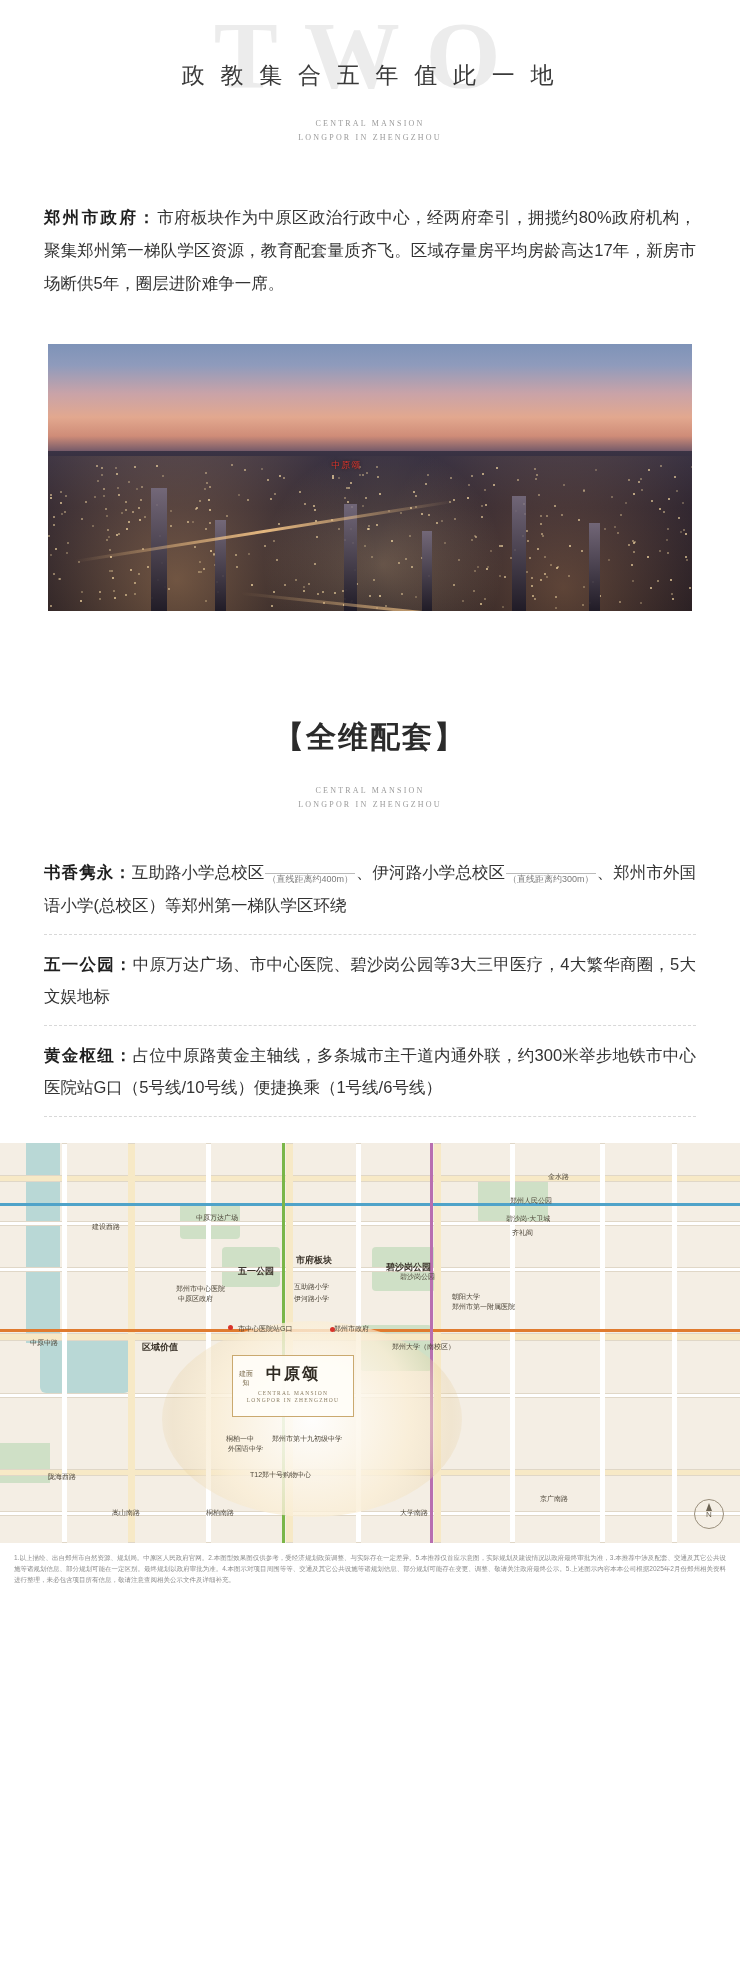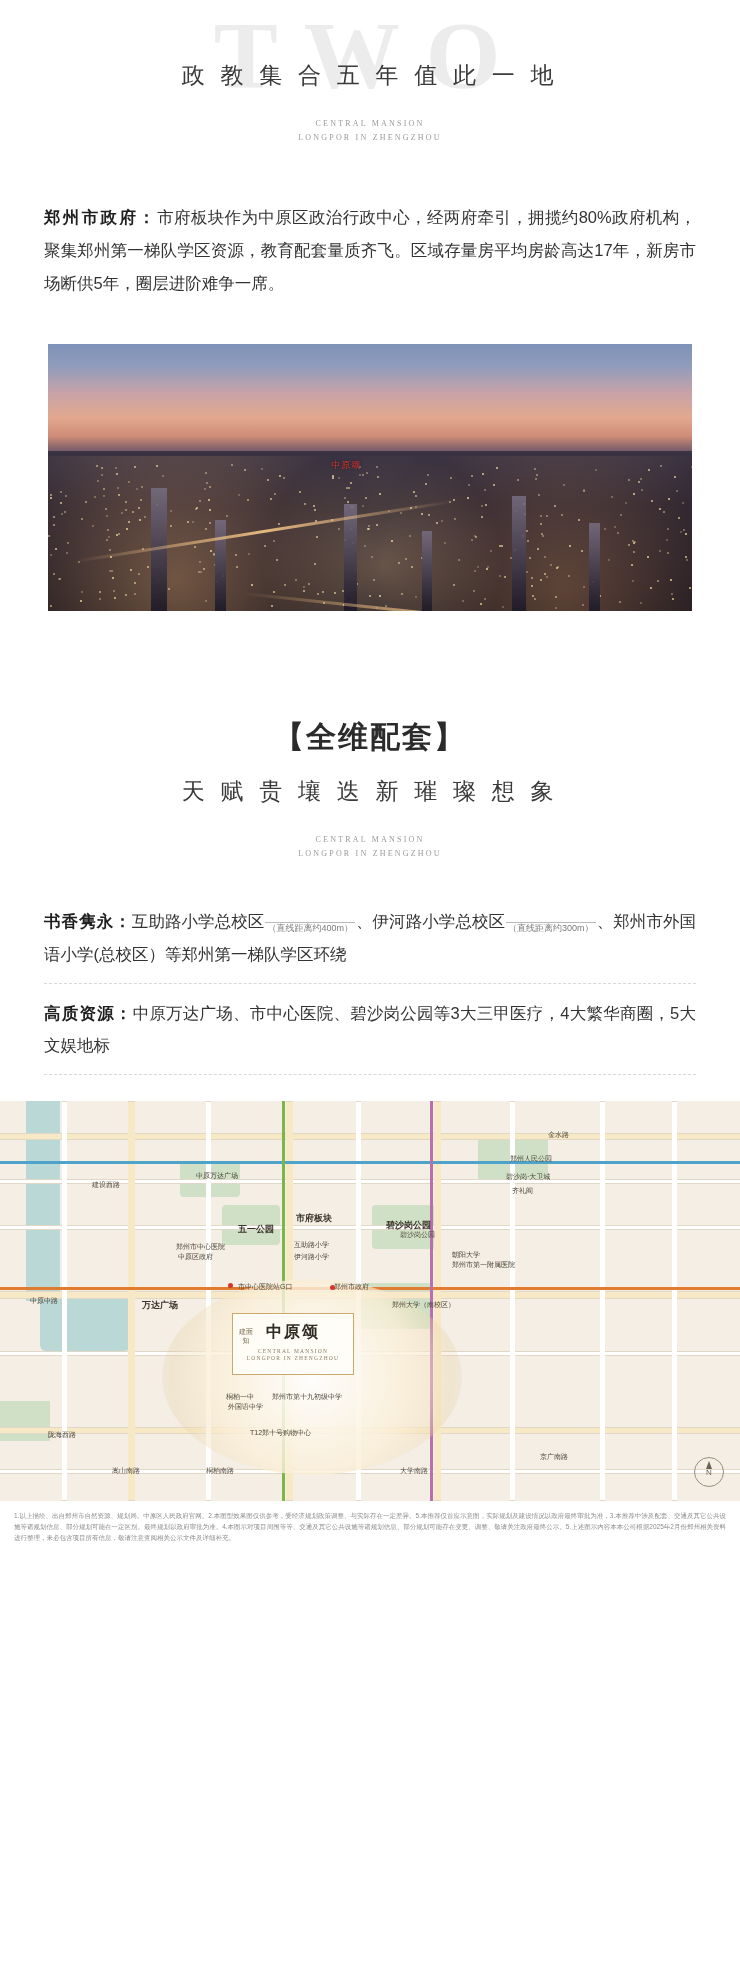--- a/index.html
+++ b/index.html
@@ -643,30 +643,30 @@
       <div class="tower" style="left:72%;width:14px;height:43%;"></div>
       <div class="tower" style="left:84%;width:11px;height:33%;"></div>
       <div class="road" style="left:4%;bottom:18%;width:60%;transform:rotate(-9deg);"></div>
       <div class="road" style="left:30%;bottom:6%;width:70%;transform:rotate(6deg);"></div>
       <div class="photo-mark">中原颂</div>
     </div>
   </div>
 
   <div class="section-head" style="padding-top:78px;">
     <div class="sec-title">【全维配套】</div>
-    <div class="sec-sub">天 赋 贵 壤  迭 新 璀 璨 想 象</div>
     <div class="sec-en">
       <div>CENTRAL MANSION</div>
       <div>LONGPOR IN ZHENGZHOU</div>
     </div>
   </div>
 
   <div class="features" id="features">
       <div class="feat"><span class="k">书香隽永：</span><span>互助路小学总校区</span><span class="note">（直线距离约400m）</span><span>、伊河路小学总校区</span><span class="note">（直线距离约300m）</span><span>、郑州市外国语小学(总校区）等郑州第一梯队学区环绕</span></div>
-      <div class="feat"><span class="k">高质资源：</span><span>中原万达广场、市中心医院、碧沙岗公园等3大三甲医疗，4大繁华商圈，5大文娱地标</span></div>
+      <div class="feat"><span class="k">五一公园：</span><span>中原万达广场、市中心医院、碧沙岗公园等3大三甲医疗，4大繁华商圈，5大文娱地标</span></div>
+      <div class="feat"><span class="k">黄金枢纽：</span><span>占位中原路黄金主轴线，多条城市主干道内通外联，约300米举步地铁市中心医院站G口（5号线/10号线）便捷换乘（1号线/6号线）</span></div>
     </div>
 
   <div class="map-wrap">
     <div class="map" id="map">
 
       <div class="block" style="left:0;top:0;width:740px;height:400px;background:#f4eee4;border:none;"></div>
       <div class="water" style="left:26px;top:0;width:34px;height:200px;"></div>
       <div class="water" style="left:40px;top:190px;width:90px;height:60px;border-radius:6px;"></div>
       <div class="green" style="left:180px;top:60px;width:60px;height:36px;border-radius:4px;"></div>
       <div class="green" style="left:222px;top:104px;width:58px;height:40px;border-radius:4px;"></div>
@@ -709,21 +709,21 @@
         <div class="pc-en" style="margin-top:1px;">LONGPOR IN ZHENGZHOU</div>
       </div>
 
       <div class="dot" style="left:228px;top:182px;"></div>
       <div class="dot" style="left:330px;top:184px;background:#d8342b;"></div>
 
       <div class="compass">N</div>
     <div class="poi-strong" style="left: 296px; top: 111px;">市府板块</div>
         <div class="poi-strong" style="left: 238px; top: 122px;">五一公园</div>
         <div class="poi-strong" style="left: 386px; top: 118px;">碧沙岗公园</div>
-        <div class="poi-strong" style="left: 142px; top: 198px;">万达广场</div>
+        <div class="poi-strong" style="left: 142px; top: 198px;">区域价值</div>
         <div class="poi" style="left: 196px; top: 71px;">中原万达广场</div>
         <div class="poi" style="left: 176px; top: 142px;">郑州市中心医院</div>
         <div class="poi" style="left: 178px; top: 152px;">中原区政府</div>
         <div class="poi" style="left: 334px; top: 182px;">郑州市政府</div>
         <div class="poi" style="left: 238px; top: 182px;">市中心医院站G口</div>
         <div class="poi" style="left: 272px; top: 292px;">郑州市第十九初级中学</div>
         <div class="poi" style="left: 226px; top: 292px;">桐柏一中</div>
         <div class="poi" style="left: 228px; top: 302px;">外国语中学</div>
         <div class="poi" style="left: 250px; top: 328px;">T12郑十号购物中心</div>
         <div class="poi" style="left: 294px; top: 140px;">互助路小学</div>

